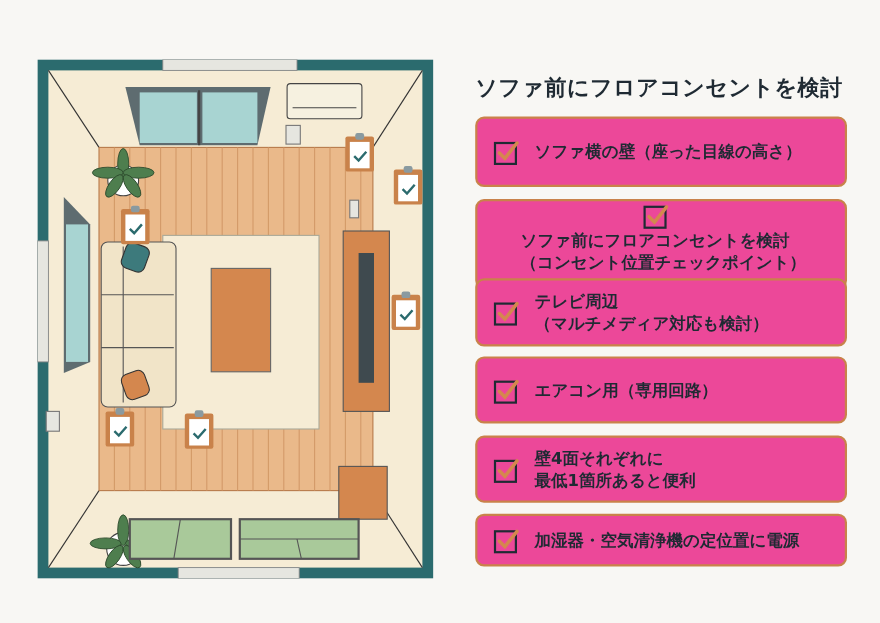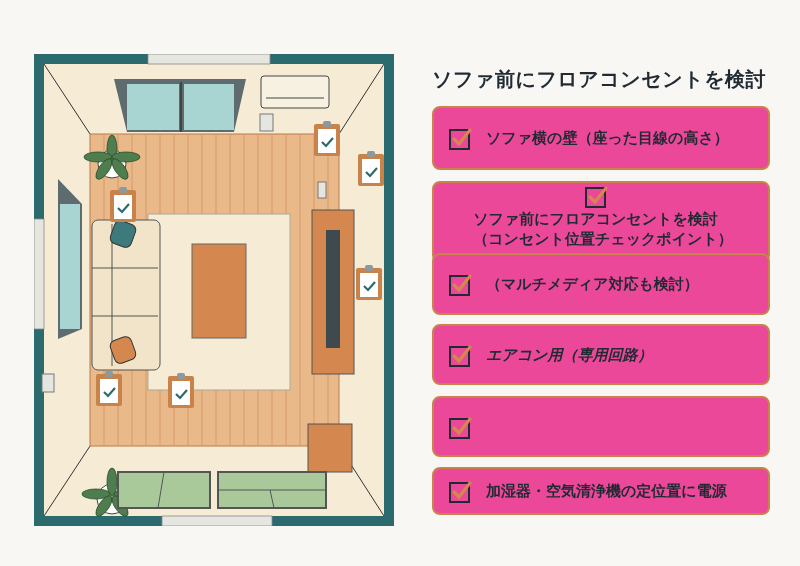--- a/index.html
+++ b/index.html
@@ -186,37 +186,42 @@
         <span>ソファ前にフロアコンセントを検討</span>
         <span>（コンセント位置チェックポイント）</span>
       </div>
   </div>
   <div class="card" style="top:253px;height:62px;">
     <svg class="chk" viewBox="0 0 26 26">
         <rect x="2" y="5" width="19" height="19" fill="none" stroke="#1f2a33" stroke-width="2"></rect>
         <path d="M6,14 l5,5 l11,-14" stroke="#d4874e" stroke-width="3.2" fill="none" stroke-linecap="round"></path>
       </svg>
     <div class="txt">
+        <span>テレビ周辺</span>
         <span>（マルチメディア対応も検討）</span>
       </div>
   </div>
-  <div class="card" style="top:324px;height:61px;font-style:italic;">
+  <div class="card" style="top:324px;height:61px;">
     <svg class="chk" viewBox="0 0 26 26">
         <rect x="2" y="5" width="19" height="19" fill="none" stroke="#1f2a33" stroke-width="2"></rect>
         <path d="M6,14 l5,5 l11,-14" stroke="#d4874e" stroke-width="3.2" fill="none" stroke-linecap="round"></path>
       </svg>
     <div class="txt">
         <span>エアコン用（専用回路）</span>
       </div>
   </div>
   <div class="card" style="top:396px;height:61px;">
     <svg class="chk" viewBox="0 0 26 26">
         <rect x="2" y="5" width="19" height="19" fill="none" stroke="#1f2a33" stroke-width="2"></rect>
         <path d="M6,14 l5,5 l11,-14" stroke="#d4874e" stroke-width="3.2" fill="none" stroke-linecap="round"></path>
       </svg>
+    <div class="txt">
+        <span>壁4面それぞれに</span>
+        <span>最低1箇所あると便利</span>
+      </div>
   </div>
   <div class="card" style="top:467px;height:48px;">
     <svg class="chk" viewBox="0 0 26 26">
         <rect x="2" y="5" width="19" height="19" fill="none" stroke="#1f2a33" stroke-width="2"></rect>
         <path d="M6,14 l5,5 l11,-14" stroke="#d4874e" stroke-width="3.2" fill="none" stroke-linecap="round"></path>
       </svg>
     <div class="txt">
         <span>加湿器・空気清浄機の定位置に電源</span>
       </div>
   </div>

